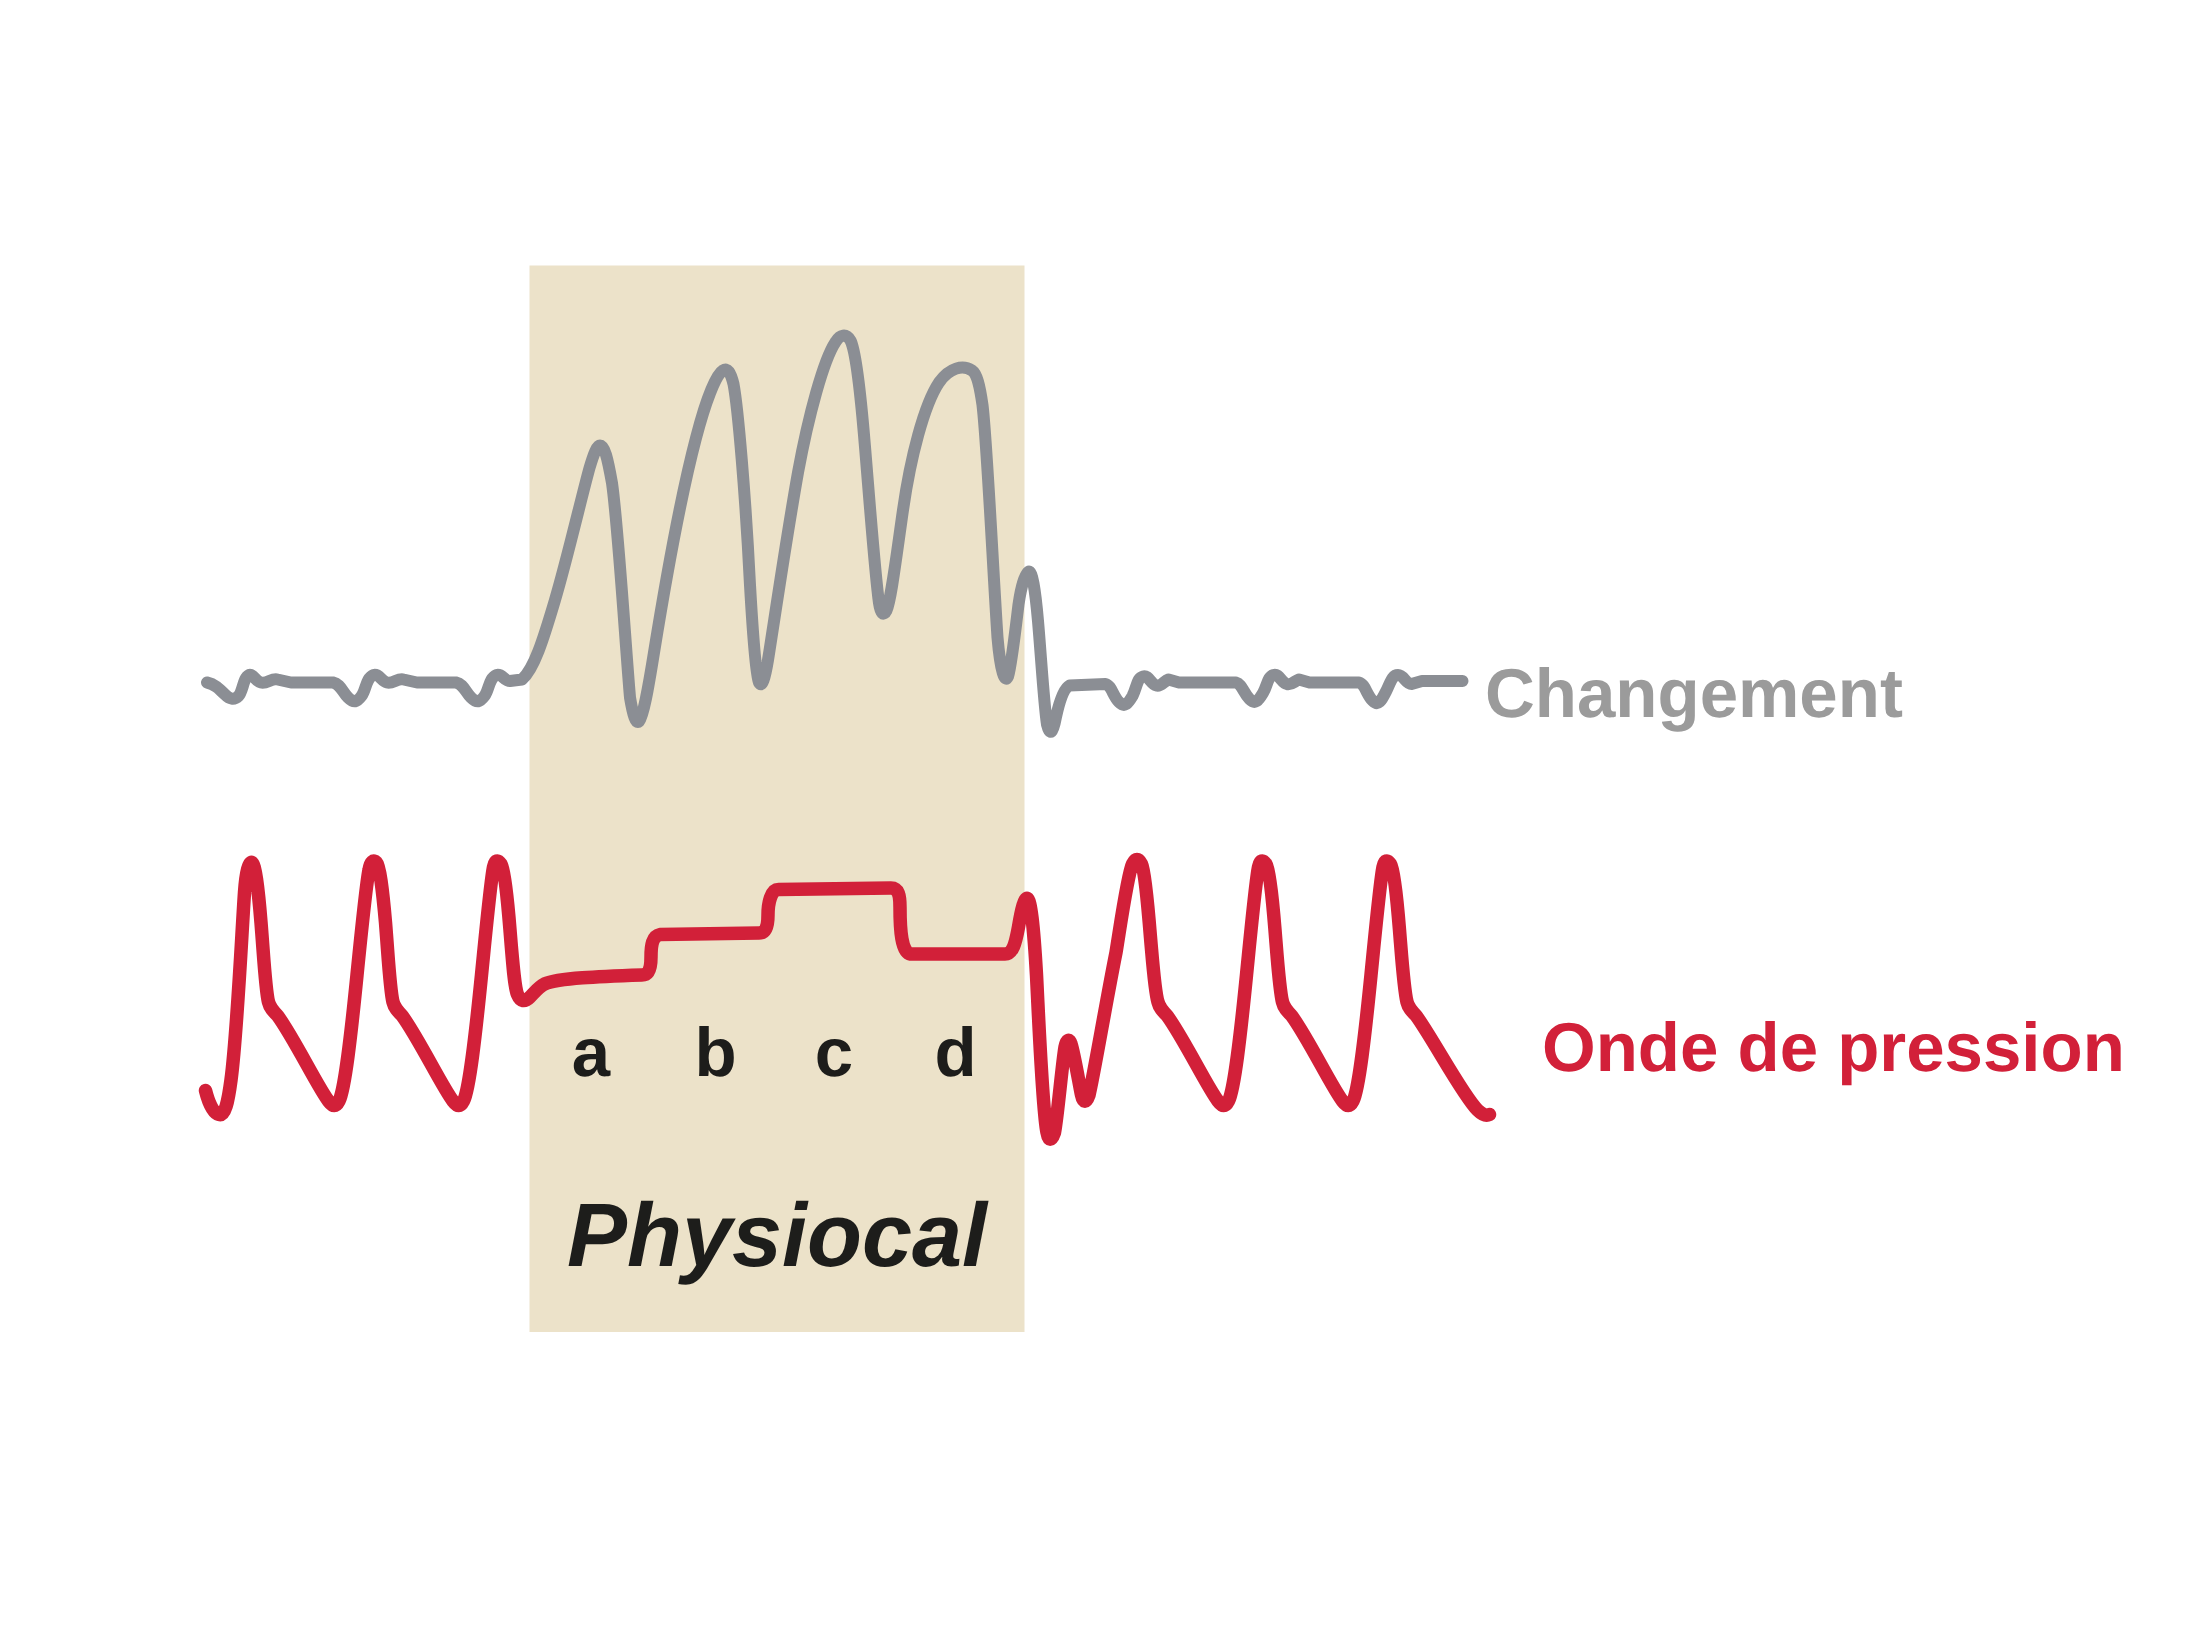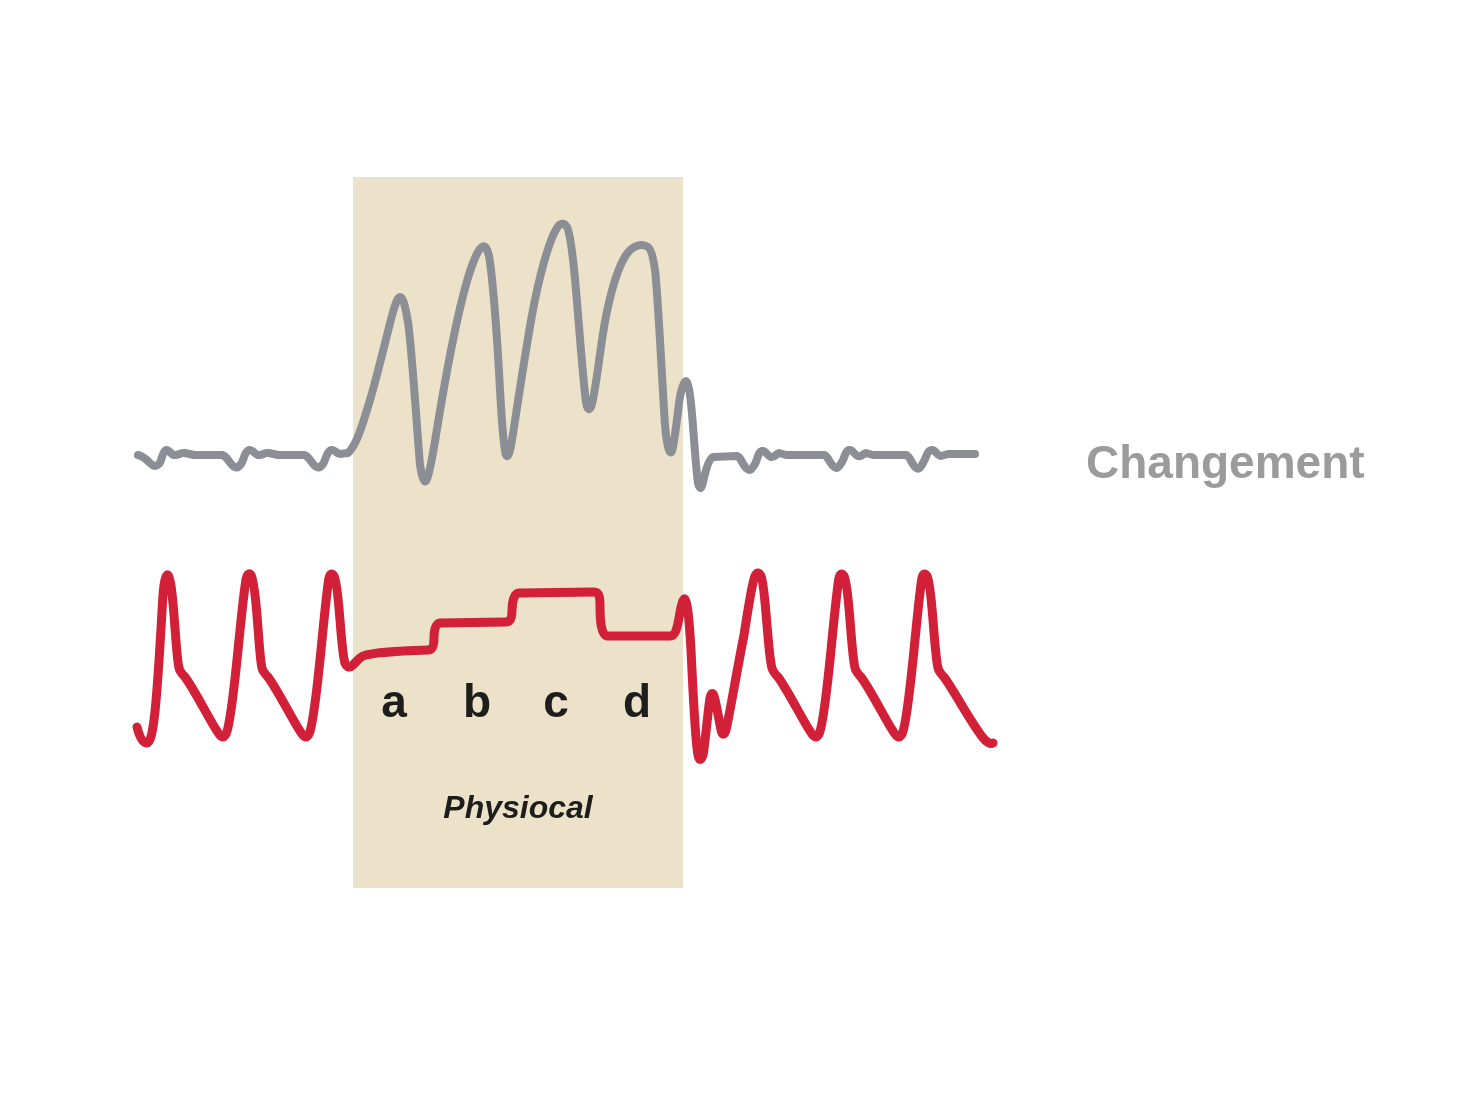--- a/index.html
+++ b/index.html
@@ -10,56 +10,57 @@
     background: #ffffff;
     overflow: hidden;
     font-family: "Liberation Sans", sans-serif;
   }
   .fig-svg { position: absolute; left: 0; top: 0; }
   .trace { fill: none; stroke-linecap: round; stroke-linejoin: round; }
   .trace-volume { stroke: #8b8e94; stroke-width: 8; }
   .trace-pressure { stroke: #d22039; stroke-width: 9; }
   .lbl { position: absolute; font-weight: bold; white-space: nowrap; }
   .lbl-volume {
-    left: 1086px; top: 434px;
+    left: 990px; top: 434px;
     font-size: 46px; line-height: 57px; color: #9b9b9b;
   }
   .lbl-pressure {
     left: 1028px; top: 671px;
     font-size: 46px; color: #d22039;
   }
   .phase {
     position: absolute; top: 674px; width: 44px;
     text-align: center; font-size: 46px; font-weight: bold; color: #1d1d1b;
   }
   .phase-a { left: 372px; }
   .phase-b { left: 455px; }
   .phase-c { left: 534px; }
   .phase-d { left: 615px; }
   .lbl-physiocal {
     position: absolute; left: 353px; top: 789px; width: 330px;
-    text-align: center; font-size: 32px; font-style: italic; font-weight: bold;
+    text-align: center; font-size: 60px; font-style: italic; font-weight: bold;
     color: #1d1d1b;
   }
 </style>
 </head>
 <body>
 
 <div class="canvas">
 
   <svg class="fig-svg" width="1464" height="1098" viewBox="0 0 1464 1098">
     <rect x="353" y="177" width="330" height="711" fill="#ece2c9"></rect>
     <path class="trace trace-volume" d="M 138 455 C 143 456 146 459 150 463 C 153 466 156 467 159 464 C 162 461 162 452 166 450 C 169 449 170 454 174 455 C 178 456 181 452 185 453 L 194 455 L 222 455 C 227 456 228 461 232 465 C 236 469 238 468 241 464 C 244 460 244 452 249 450 C 253 449 254 454 258 455 C 262 456 265 452 269 453 L 278 455 L 304 455 C 309 456 310 461 314 465 C 318 469 320 468 323 464 C 326 460 326 452 331 450 C 335 449 336 454 340 454 L 348 453 C 356 446 362 427 370 400 C 378 373 388 330 393 312 C 396 302 398 297 400 297 C 403 297 405 305 408 322 C 412 350 417 430 420 465 C 422 477 424 483 426 481 C 429 477 432 460 436 435 C 442 398 454 330 464 292 C 470 269 477 250 482 247 C 485 245 487 248 489 256 C 492 272 497 330 500 390 C 502 425 504 450 506 455 C 508 459 510 452 512 440 C 516 415 524 360 532 315 C 539 277 549 240 557 228 C 560 223 564 222 567 227 C 570 233 573 255 576 290 C 579 325 583 380 586 402 C 587 409 589 411 591 407 C 594 400 597 375 602 340 C 607 305 616 270 626 255 C 633 245 642 243 648 247 C 651 249 653 256 655 270 C 658 295 662 380 665 425 C 667 448 670 456 672 451 C 674 445 677 420 679 403 C 681 389 684 381 686 381 C 688 381 690 391 692 414 C 694 437 696 470 698 483 C 700 491 702 489 704 478 C 706 469 709 459 713 457 L 737 456 C 741 457 742 464 746 468 C 750 472 752 469 755 464 C 758 458 758 452 762 451 C 766 450 767 456 771 457 C 774 458 776 454 779 453 L 786 455 L 824 455 C 828 456 829 462 833 466 C 837 470 839 467 842 462 C 845 457 845 451 849 450 C 853 449 854 455 858 456 C 861 457 863 454 866 453 L 873 455 L 906 455 C 910 456 911 463 915 467 C 919 471 921 467 924 461 C 927 455 928 450 932 450 C 936 450 937 456 941 456 L 948 454 L 975 454"></path>
     <path class="trace trace-pressure" d="M 137 727 C 139 735 142 742 146 743 C 150 744 152 735 154 720 C 158 690 161 625 163 595 C 164 581 166 574 168 575 C 170 576 172 590 174 615 C 176 640 177 660 179 668 C 180 672 182 674 185 677 C 196 692 212 725 219 734 C 222 738 224 738 226 734 C 230 726 234 690 238 650 C 241 620 244 590 246 580 C 247 574 249 573 251 575 C 253 577 255 592 257 615 C 259 640 260 660 262 668 C 263 672 265 674 268 677 C 279 692 295 725 302 734 C 305 738 307 738 309 734 C 313 726 317 690 321 650 C 324 620 327 588 329 578 C 330 573 332 573 334 576 C 336 579 338 595 340 620 C 342 645 343 658 345 663 C 347 668 350 668 353 665 C 356 662 359 658 363 656 C 372 652 400 651 428 650 C 433 650 434 645 434 638 C 434 630 435 624 440 623 L 506 622 C 511 622 512 617 512 610 C 512 602 514 593 519 593 L 594 592 C 599 592 600 597 600 605 C 600 620 601 635 607 636 L 670 636 C 675 636 677 629 679 618 C 681 606 683 598 685 599 C 687 600 689 615 691 650 C 693 690 695 740 698 755 C 699 761 701 761 703 755 C 705 745 708 710 710 698 C 711 693 713 692 714 696 C 716 702 719 720 721 730 C 722 735 724 736 726 730 C 729 718 737 670 744 635 C 748 610 752 582 755 576 C 757 572 759 572 761 576 C 763 580 765 600 767 625 C 769 648 770 662 772 668 C 773 672 775 674 778 677 C 789 692 805 725 812 734 C 815 738 817 738 819 734 C 823 726 827 690 831 650 C 834 620 837 588 839 578 C 840 573 842 573 844 576 C 846 579 848 595 850 620 C 852 645 853 660 855 668 C 856 672 858 674 861 677 C 872 692 888 725 895 734 C 898 738 900 738 902 734 C 906 726 910 690 914 650 C 917 620 920 588 922 578 C 923 573 925 573 927 576 C 929 579 931 595 933 620 C 935 645 936 660 938 668 C 939 672 941 674 944 677 C 955 692 975 730 985 740 C 988 743 991 744 993 743"></path>
   </svg>
 
   <div class="lbl lbl-volume">
     <div>Changement</div>
   </div>
 
+  <div class="lbl lbl-pressure">Onde de pression</div>
 
   <div class="phase phase-a">a</div>
   <div class="phase phase-b">b</div>
   <div class="phase phase-c">c</div>
   <div class="phase phase-d">d</div>
 
   <div class="lbl-physiocal">Physiocal</div>
 
 </div>
 

